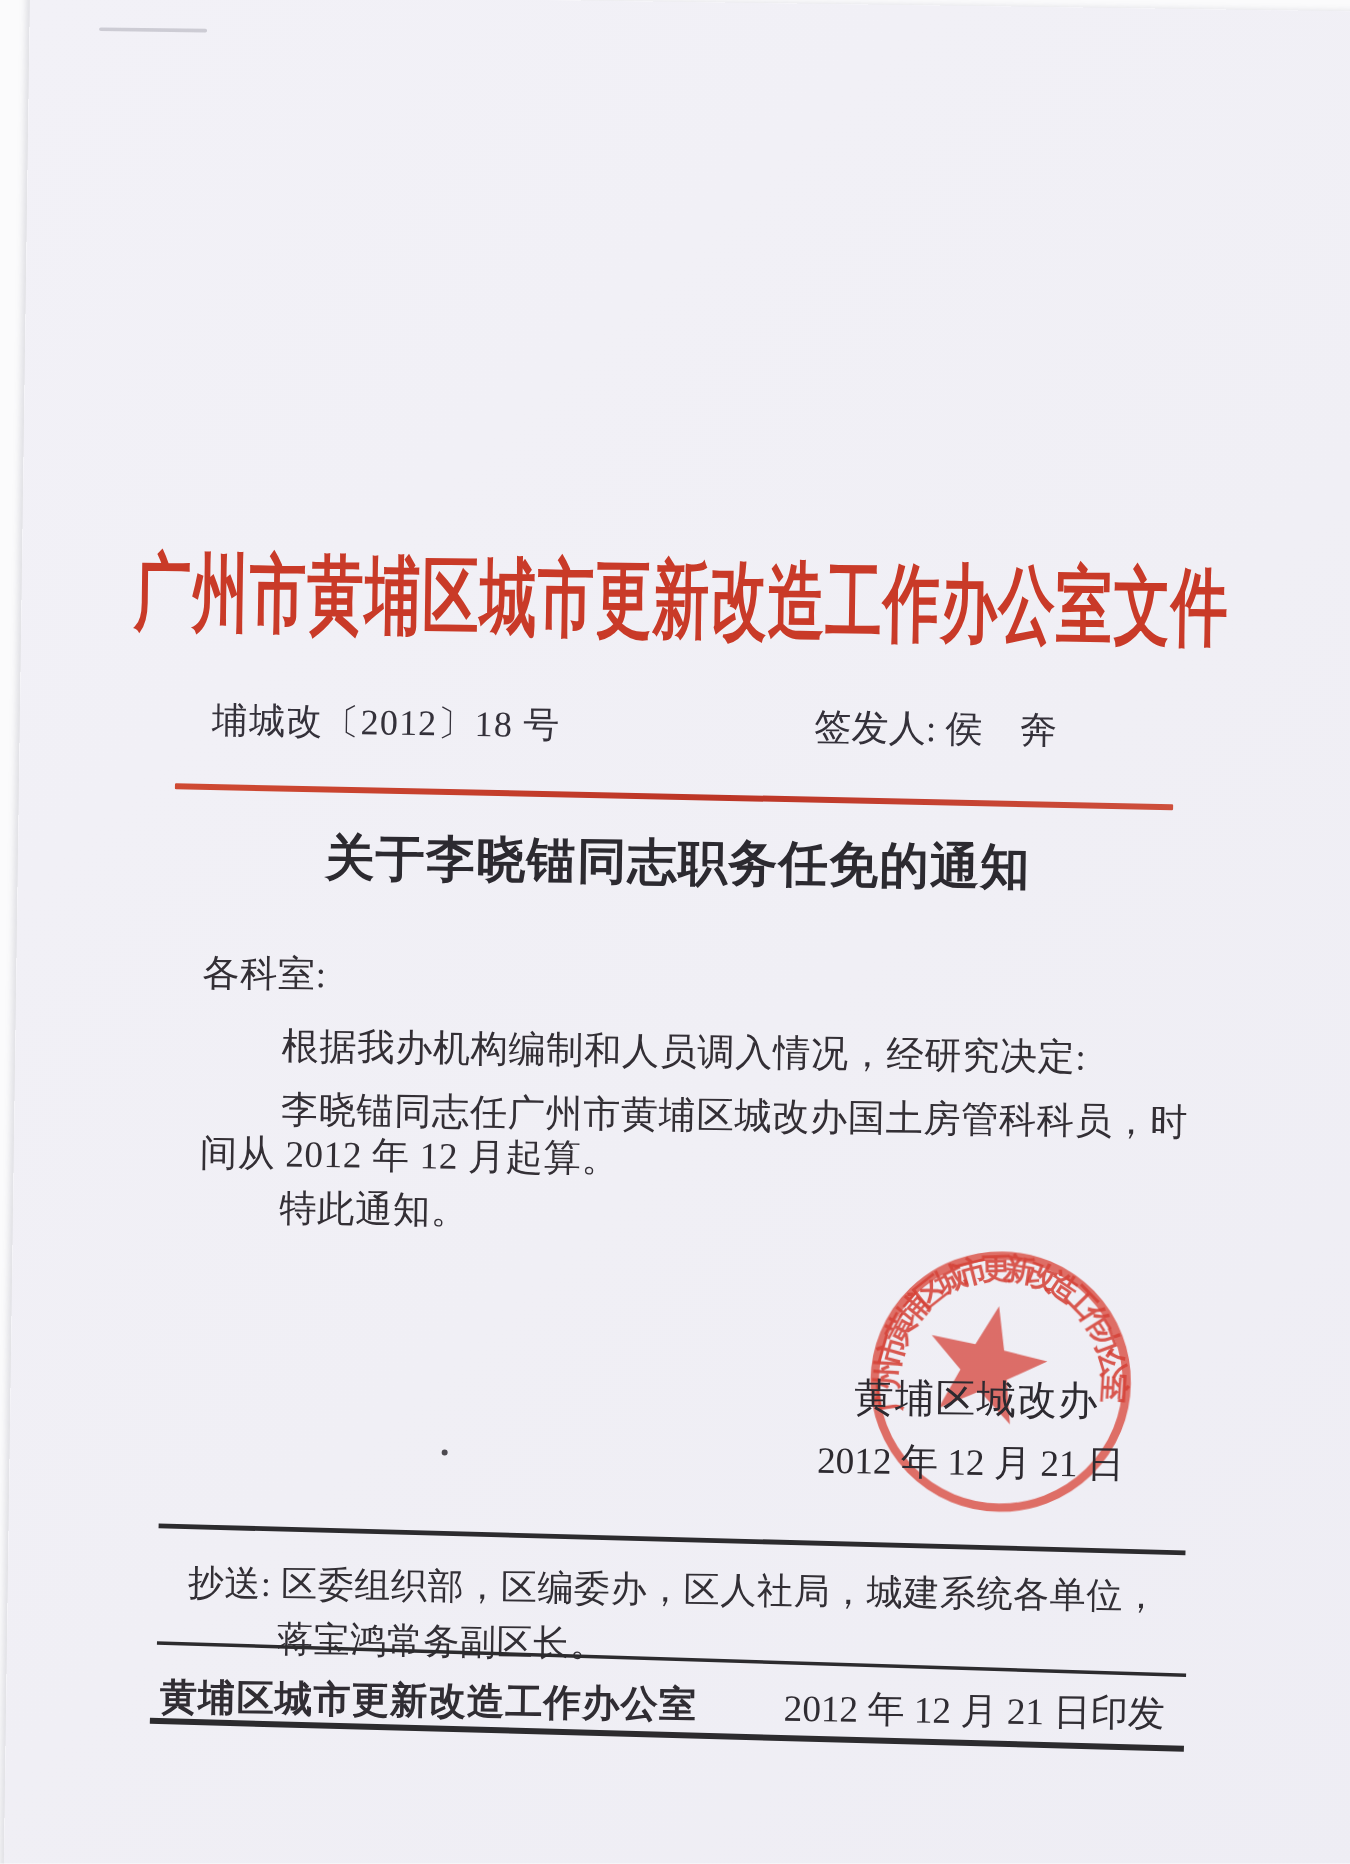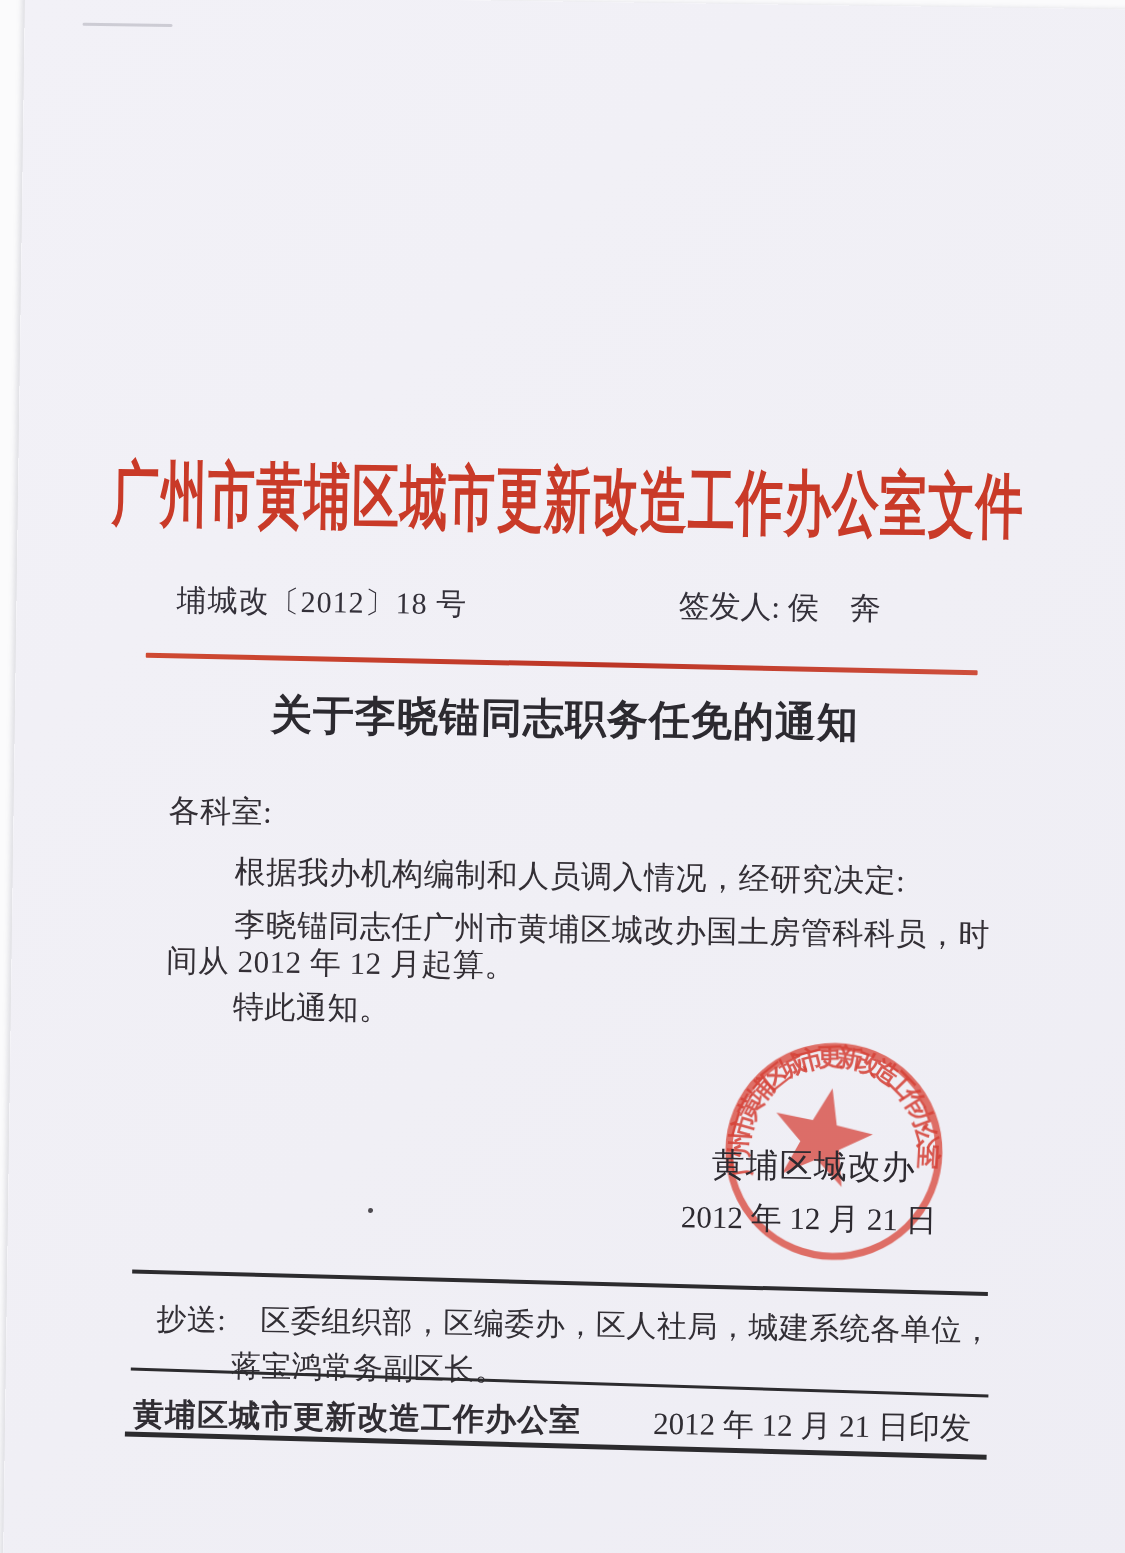--- a/index.html
+++ b/index.html
@@ -77,21 +77,21 @@
     background: rgba(120,120,132,0.30); border-radius: 2px;
   }
 
   .rule-black { background: #2c2b2e; transform-origin: left center; }
   .rule-cc-top    { left: 125px; top: 1274px; width: 856px; height: 4px; transform: rotate(0.7deg); }
   .rule-cc-bottom { left: 125px; top: 1372px; width: 858px; height: 3px; transform: rotate(1deg); }
   .rule-footer    { left: 120px; top: 1436px; width: 862px; height: 5px; transform: rotate(0.75deg); }
 
   .cc-line  { font-size: 30px; color: #322f35; white-space: nowrap; letter-spacing: 0.5px; }
   .cc-row1  { left: 150px; top: 1303px; }
-  .cc-label { margin-right: 26px; }
+  .cc-label { }
   .cc-row2  { left: 225px; top: 1349px; }
 
   .footer-row { left: 0; top: 1398px; width: 1100px; height: 40px; font-size: 31px; color: #302d33; }
   .footer-issuer { position: absolute; left: 128px; top: 0; letter-spacing: 1px; font-weight: 600; }
   .footer-date   { position: absolute; left: 648px; top: 2px; white-space: nowrap; }
 
   svg text { font-family: "Liberation Serif", "DejaVu Serif", serif; }
 </style>
 </head>
 <body>

